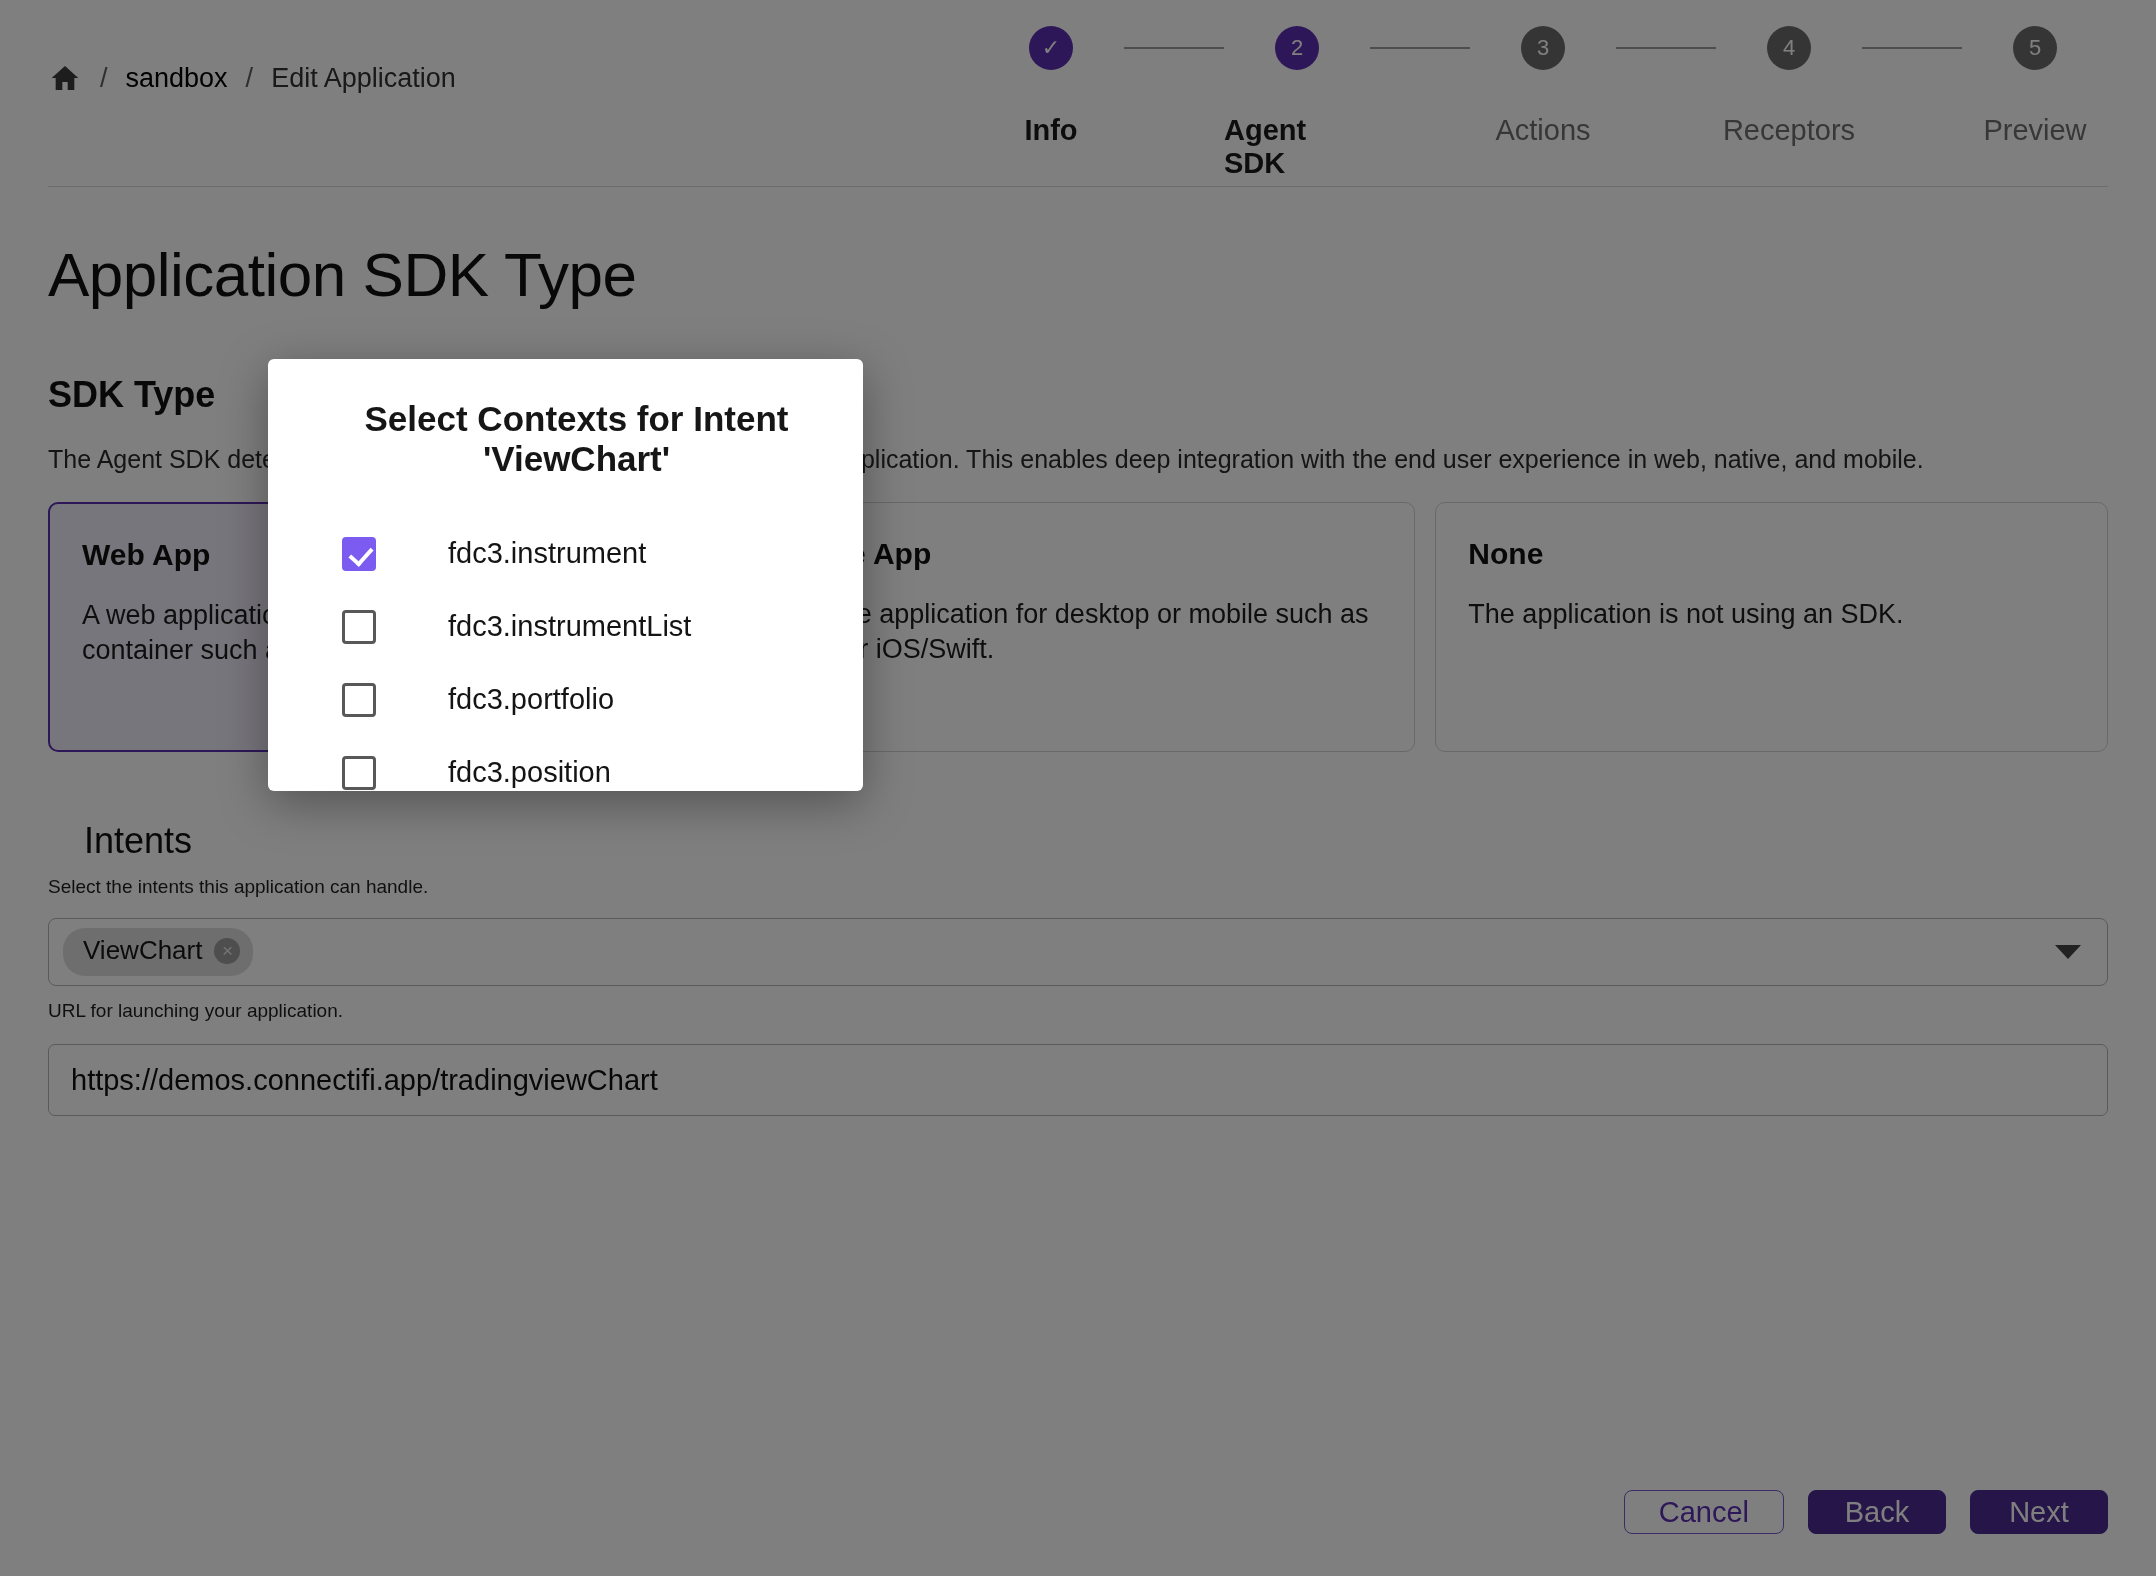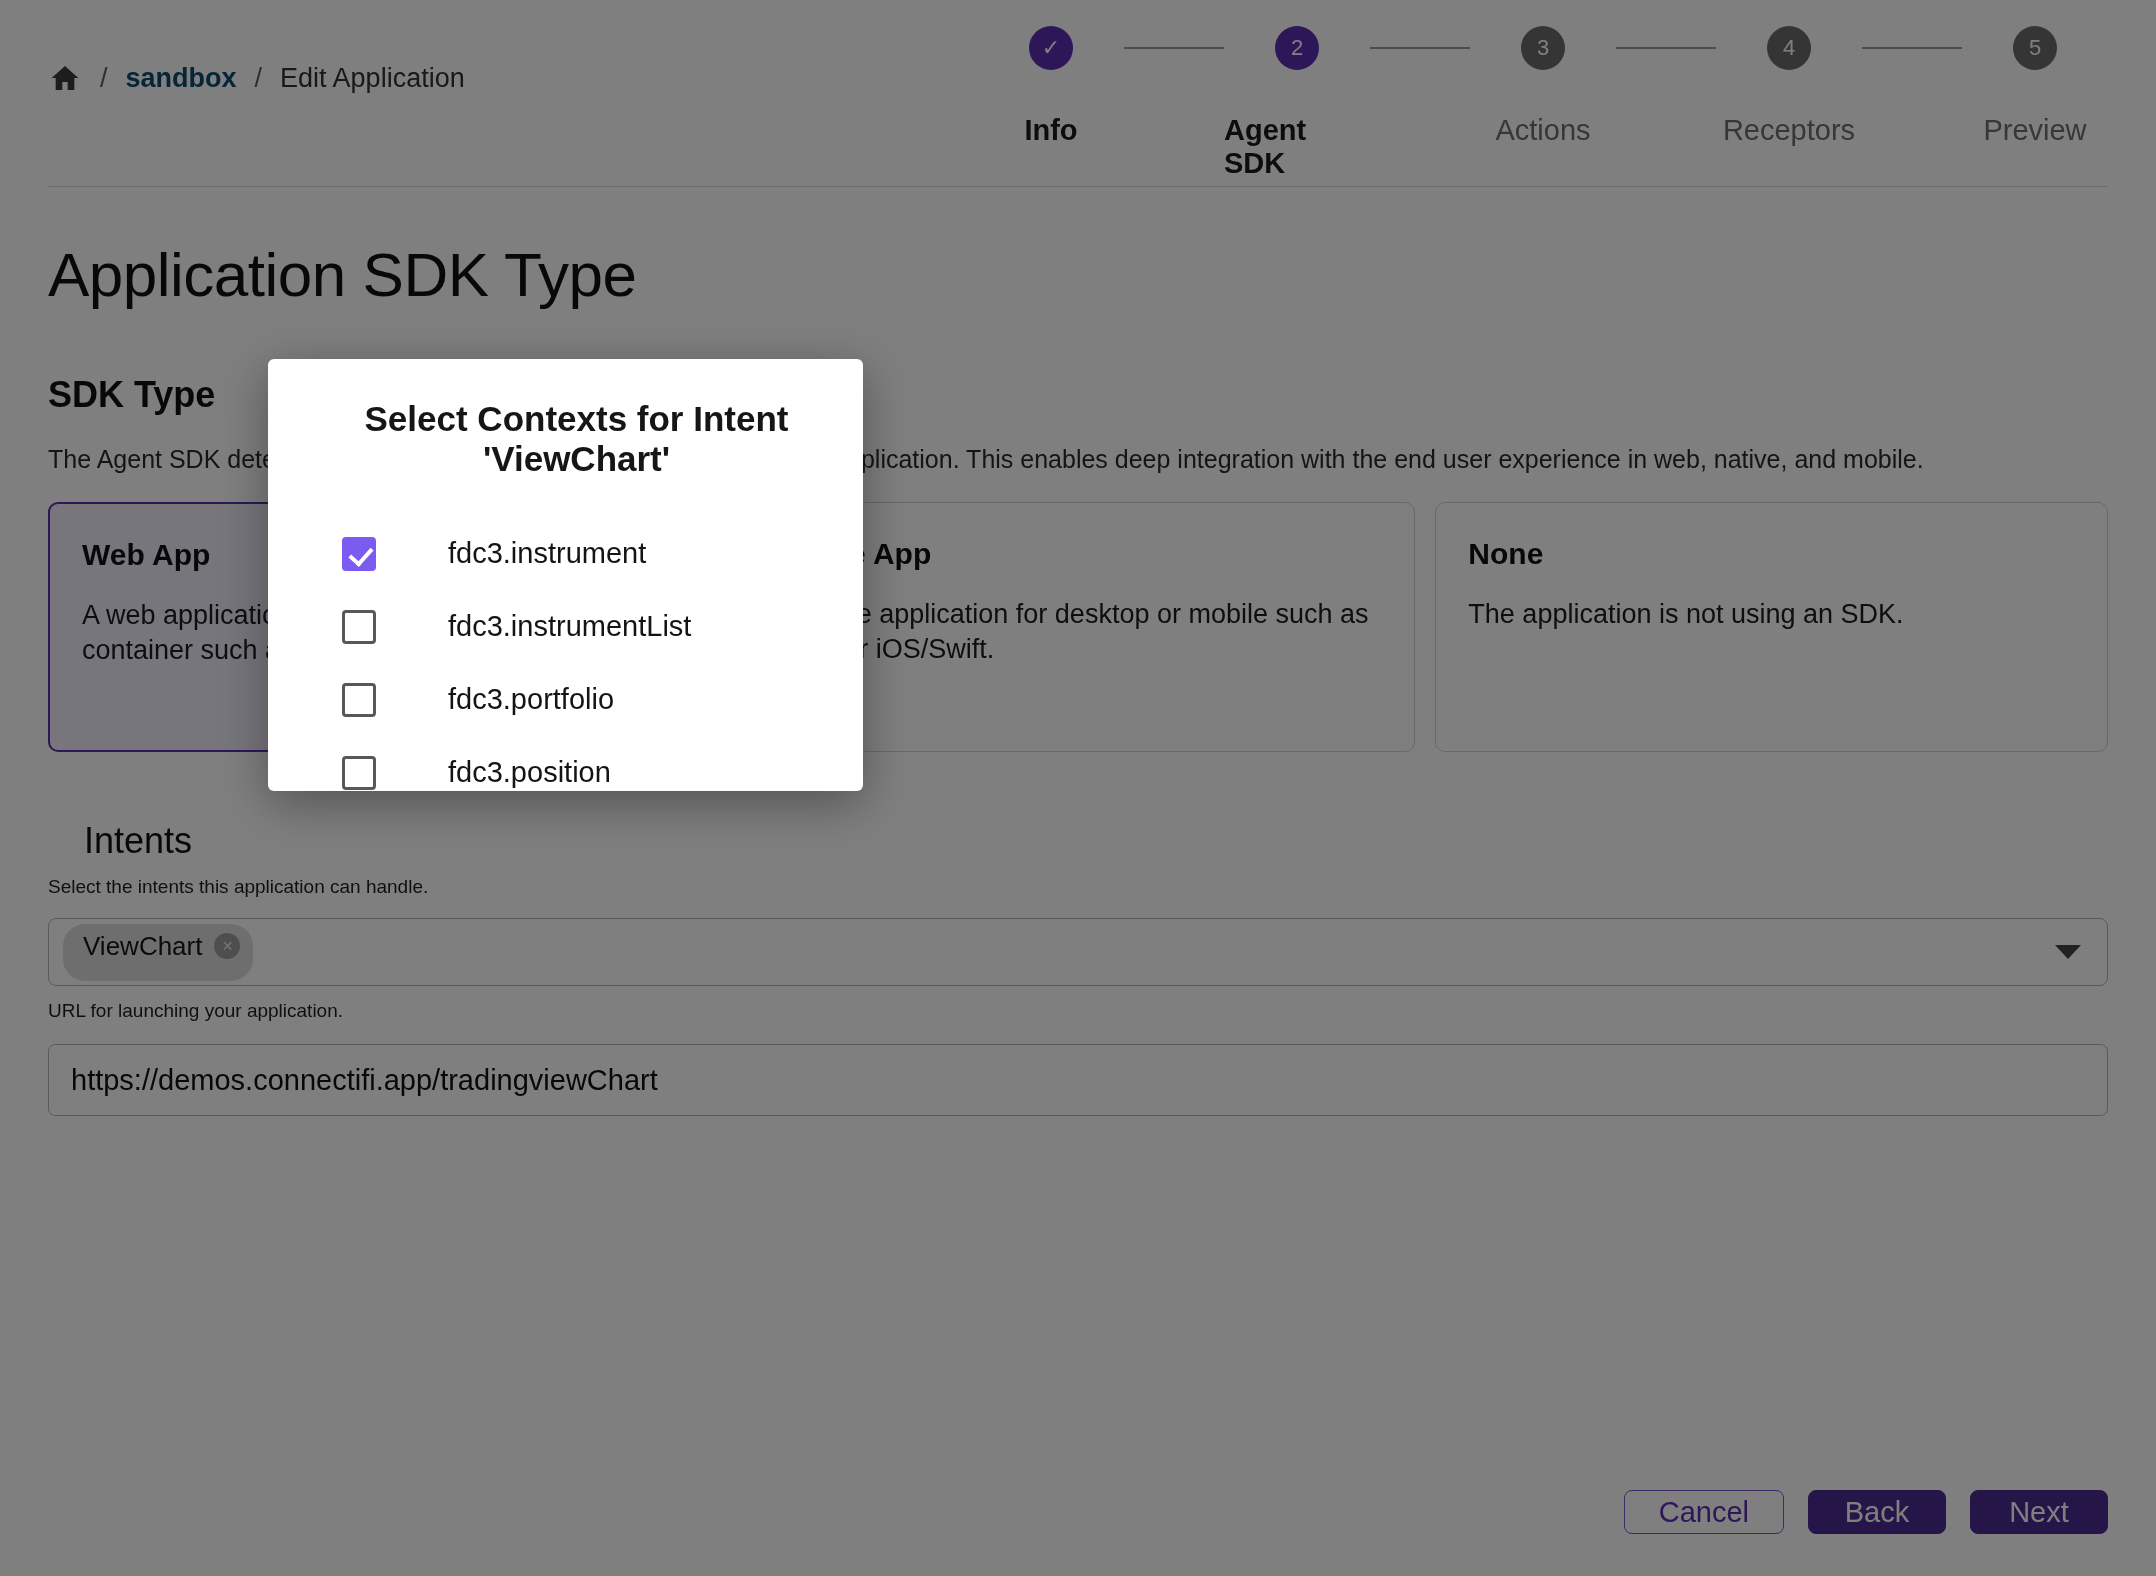--- a/index.html
+++ b/index.html
@@ -32,21 +32,21 @@
     left: 48px;
     top: 62px;
     display: flex;
     align-items: center;
     gap: 18px;
     font-size: 27px;
     color: #333333;
   }
   .breadcrumb .home-icon { display:block; line-height:0; }
   .breadcrumb .sep { color: #5f5f5f; font-size: 27px; }
-  .breadcrumb a { color: #0c4a6e; text-decoration: none; font-weight: bold; }
+  .breadcrumb a { color: #000000; text-decoration: none; }
 
   
   .stepper {
     position: absolute;
     right: 48px;
     top: 26px;
     display: flex;
     align-items: flex-start;
   }
   .step {
@@ -163,21 +163,21 @@
     align-items: center;
     padding: 0 14px;
     background: transparent;
   }
   .chip {
     display: inline-flex;
     align-items: center;
     gap: 12px;
     background: #dcdcdc;
     border-radius: 22px;
-    padding: 7px 13px 19px 20px;
+    padding: 7px 13px 10px 20px;
     font-size: 26px;
     color: #161616;
   }
   .chip-x {
     width: 26px; height: 26px;
     border-radius: 50%;
     background: #9c9c9c;
     color: #e9e9e9;
     font-size: 19px;
     line-height: 26px;

